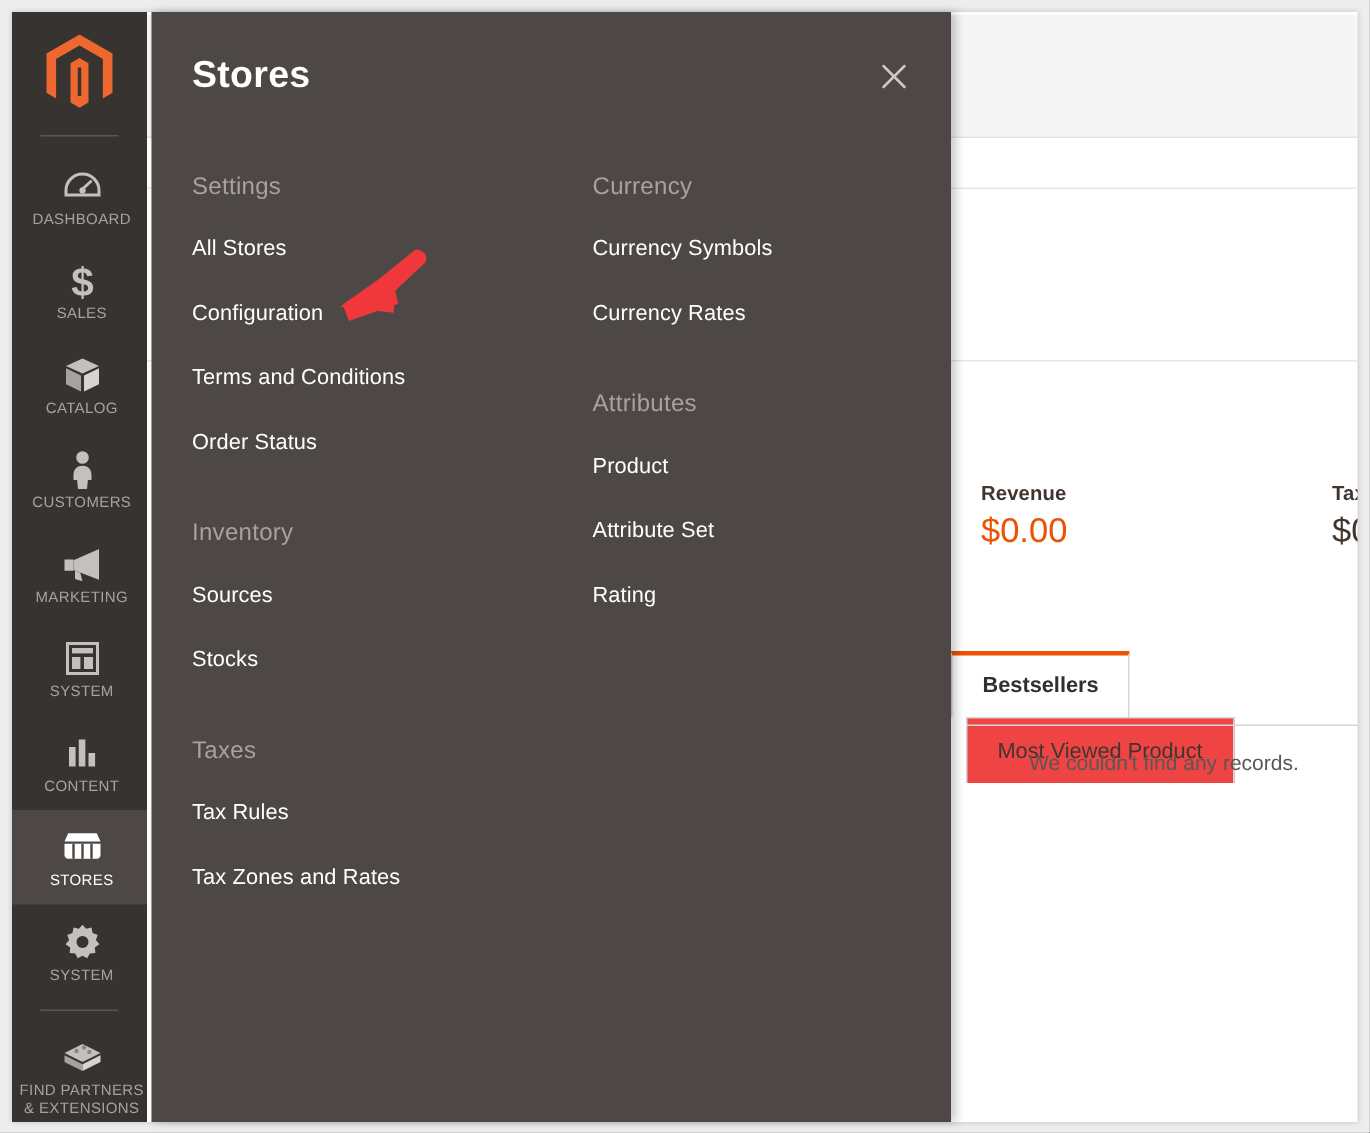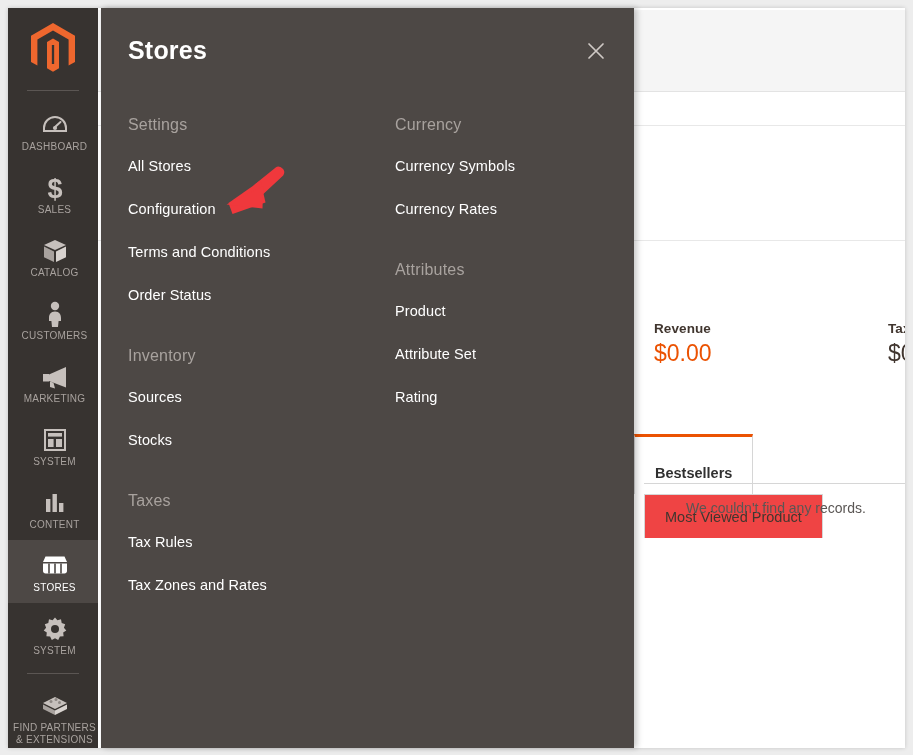--- a/index.html
+++ b/index.html
@@ -60,21 +60,21 @@
     display: inline-block; vertical-align: bottom;
     font-size: 14.5px; color: #41362f;
     padding: 14px 20px 13px 20px;
     border: 1px solid #d6d6d6; border-bottom: none;
     background: #ef4444; position: relative; white-space: nowrap;
   }
   .tab.active {
     background: #ffffff; border-color: #d6d6d6;
     border-top: 3px solid #eb5202;
     font-weight: bold; color: #303030;
-    padding-top: 28px;
+    padding-top: 12px;
     margin-left: -10px;
   }
   .tab-divider {
     position: absolute; left: 636px; top: 475px; right: 0;
     border-top: 1px solid #d6d6d6;
   }
   .norecords {
     position: absolute; left: 646px; top: 492px;
     font-size: 14px; color: #5a5654; white-space: nowrap; margin-left: 32px;
   }

